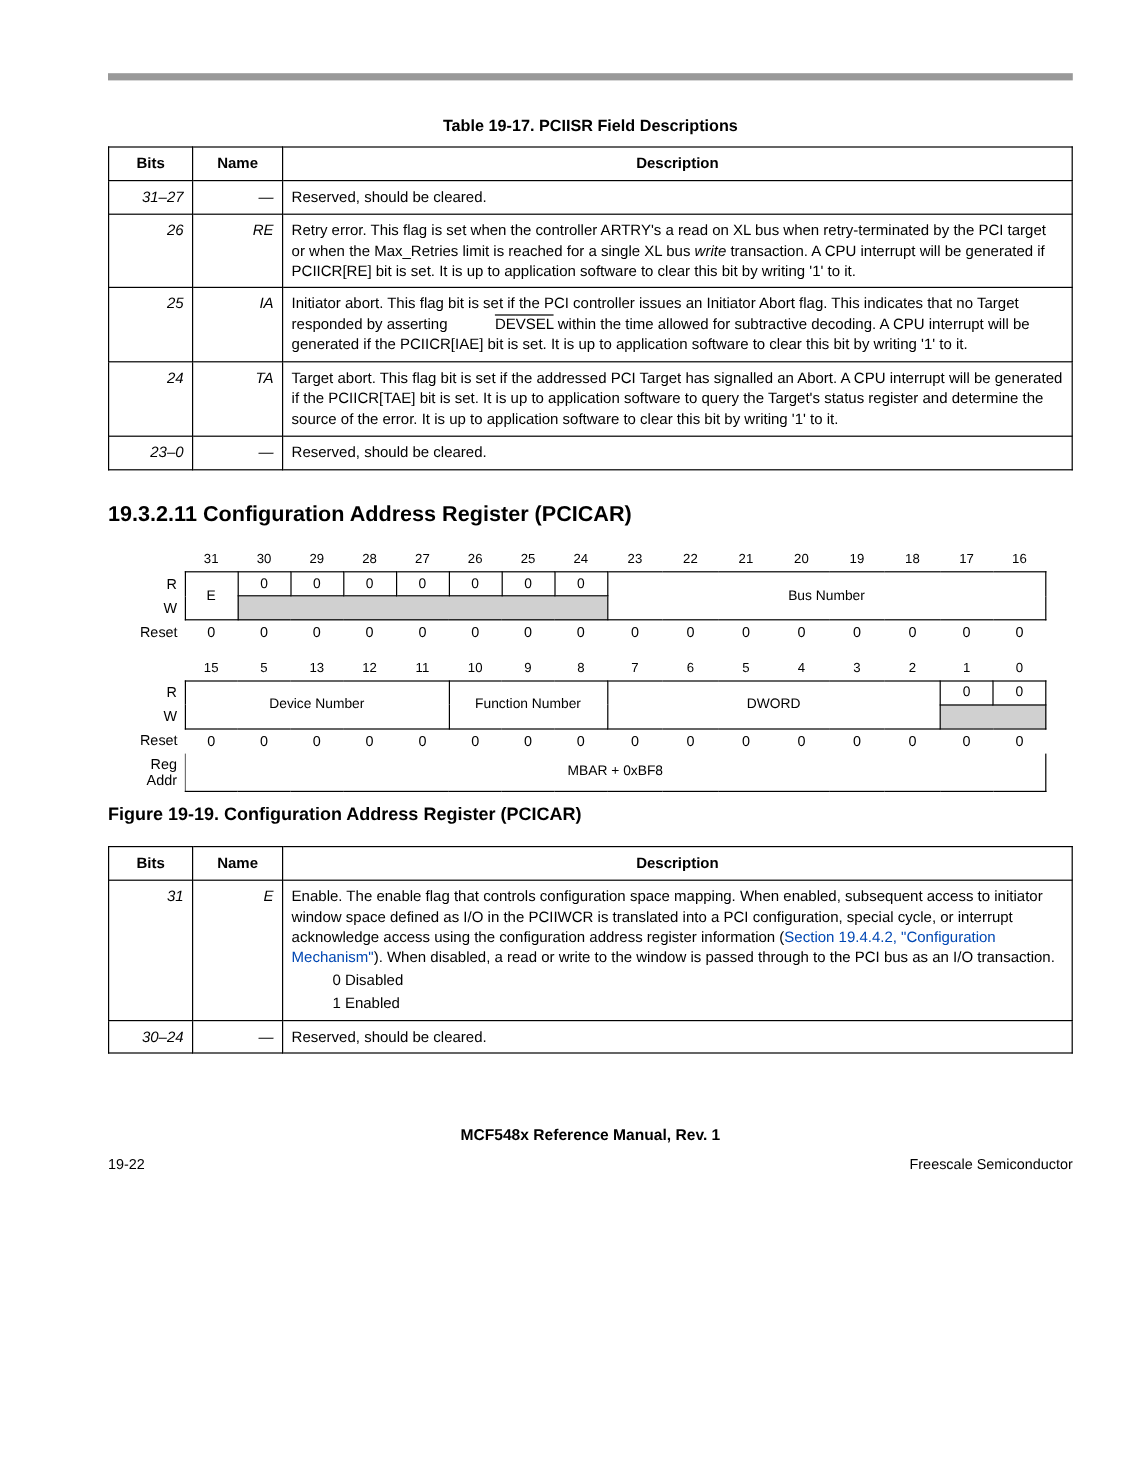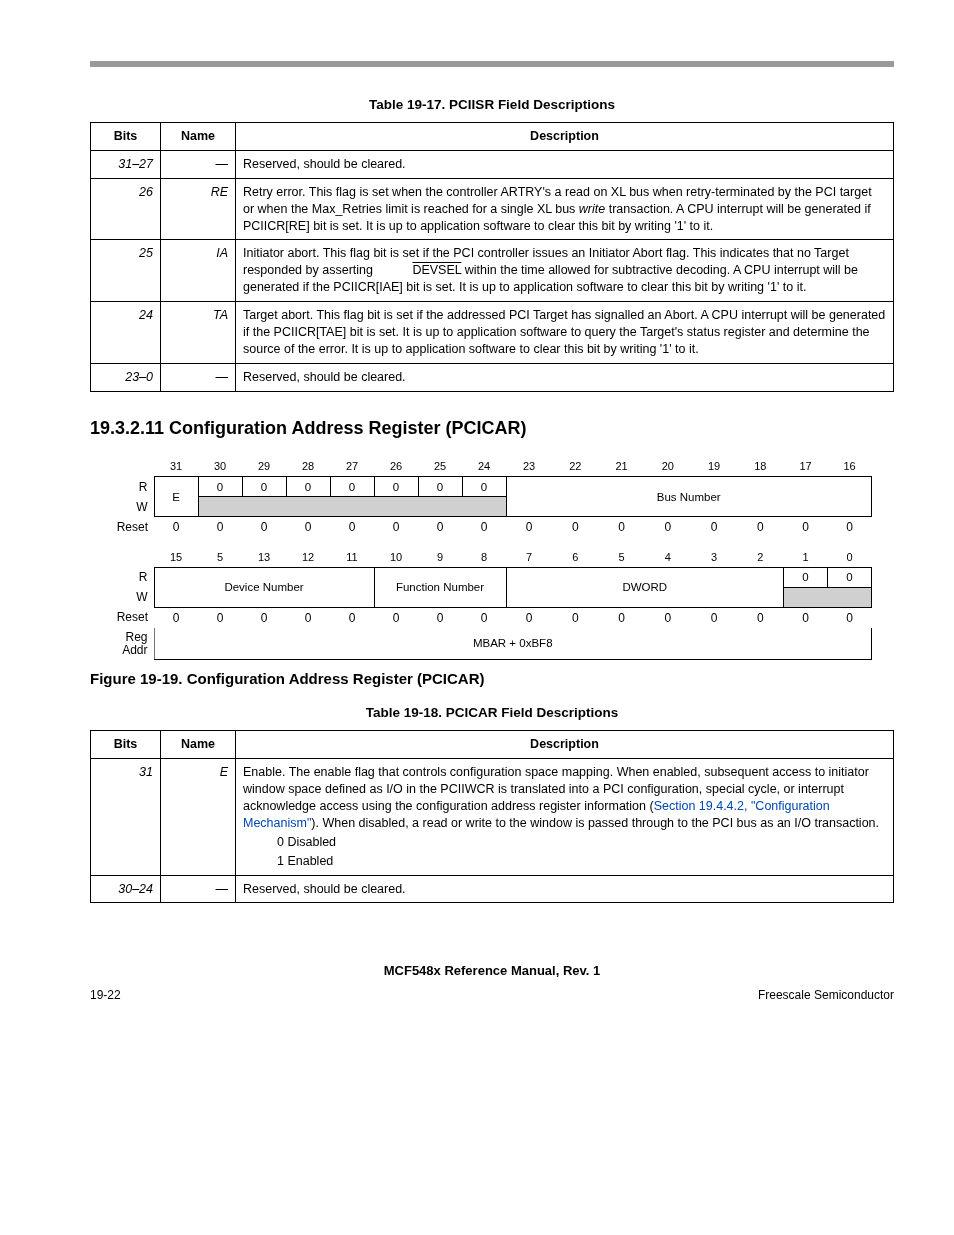--- a/index.html
+++ b/index.html
@@ -281,21 +281,20 @@
         <td class="row-lbl" style="line-height:1.1;white-space:pre">Reg
 Addr</td>
         <td class="cell" colspan="16" style="border-left:1px solid #737373;border-right:1px solid #000;border-top:none;border-bottom:1px solid #000">MBAR + 0xBF8</td>
       </tr>
     </tbody>
       </table>
   </div>
 
   <div class="fig-caption">Figure 19-19. Configuration Address Register (PCICAR)</div>
 
-  <div class="table-caption">Table 19-18.  PCICAR Field Descriptions</div>
 
   <table class="desc">
     <colgroup>
         <col style="width:70px">
         <col style="width:75px">
         <col>
       </colgroup>
     <thead>
       <tr>
         <th>Bits</th>

